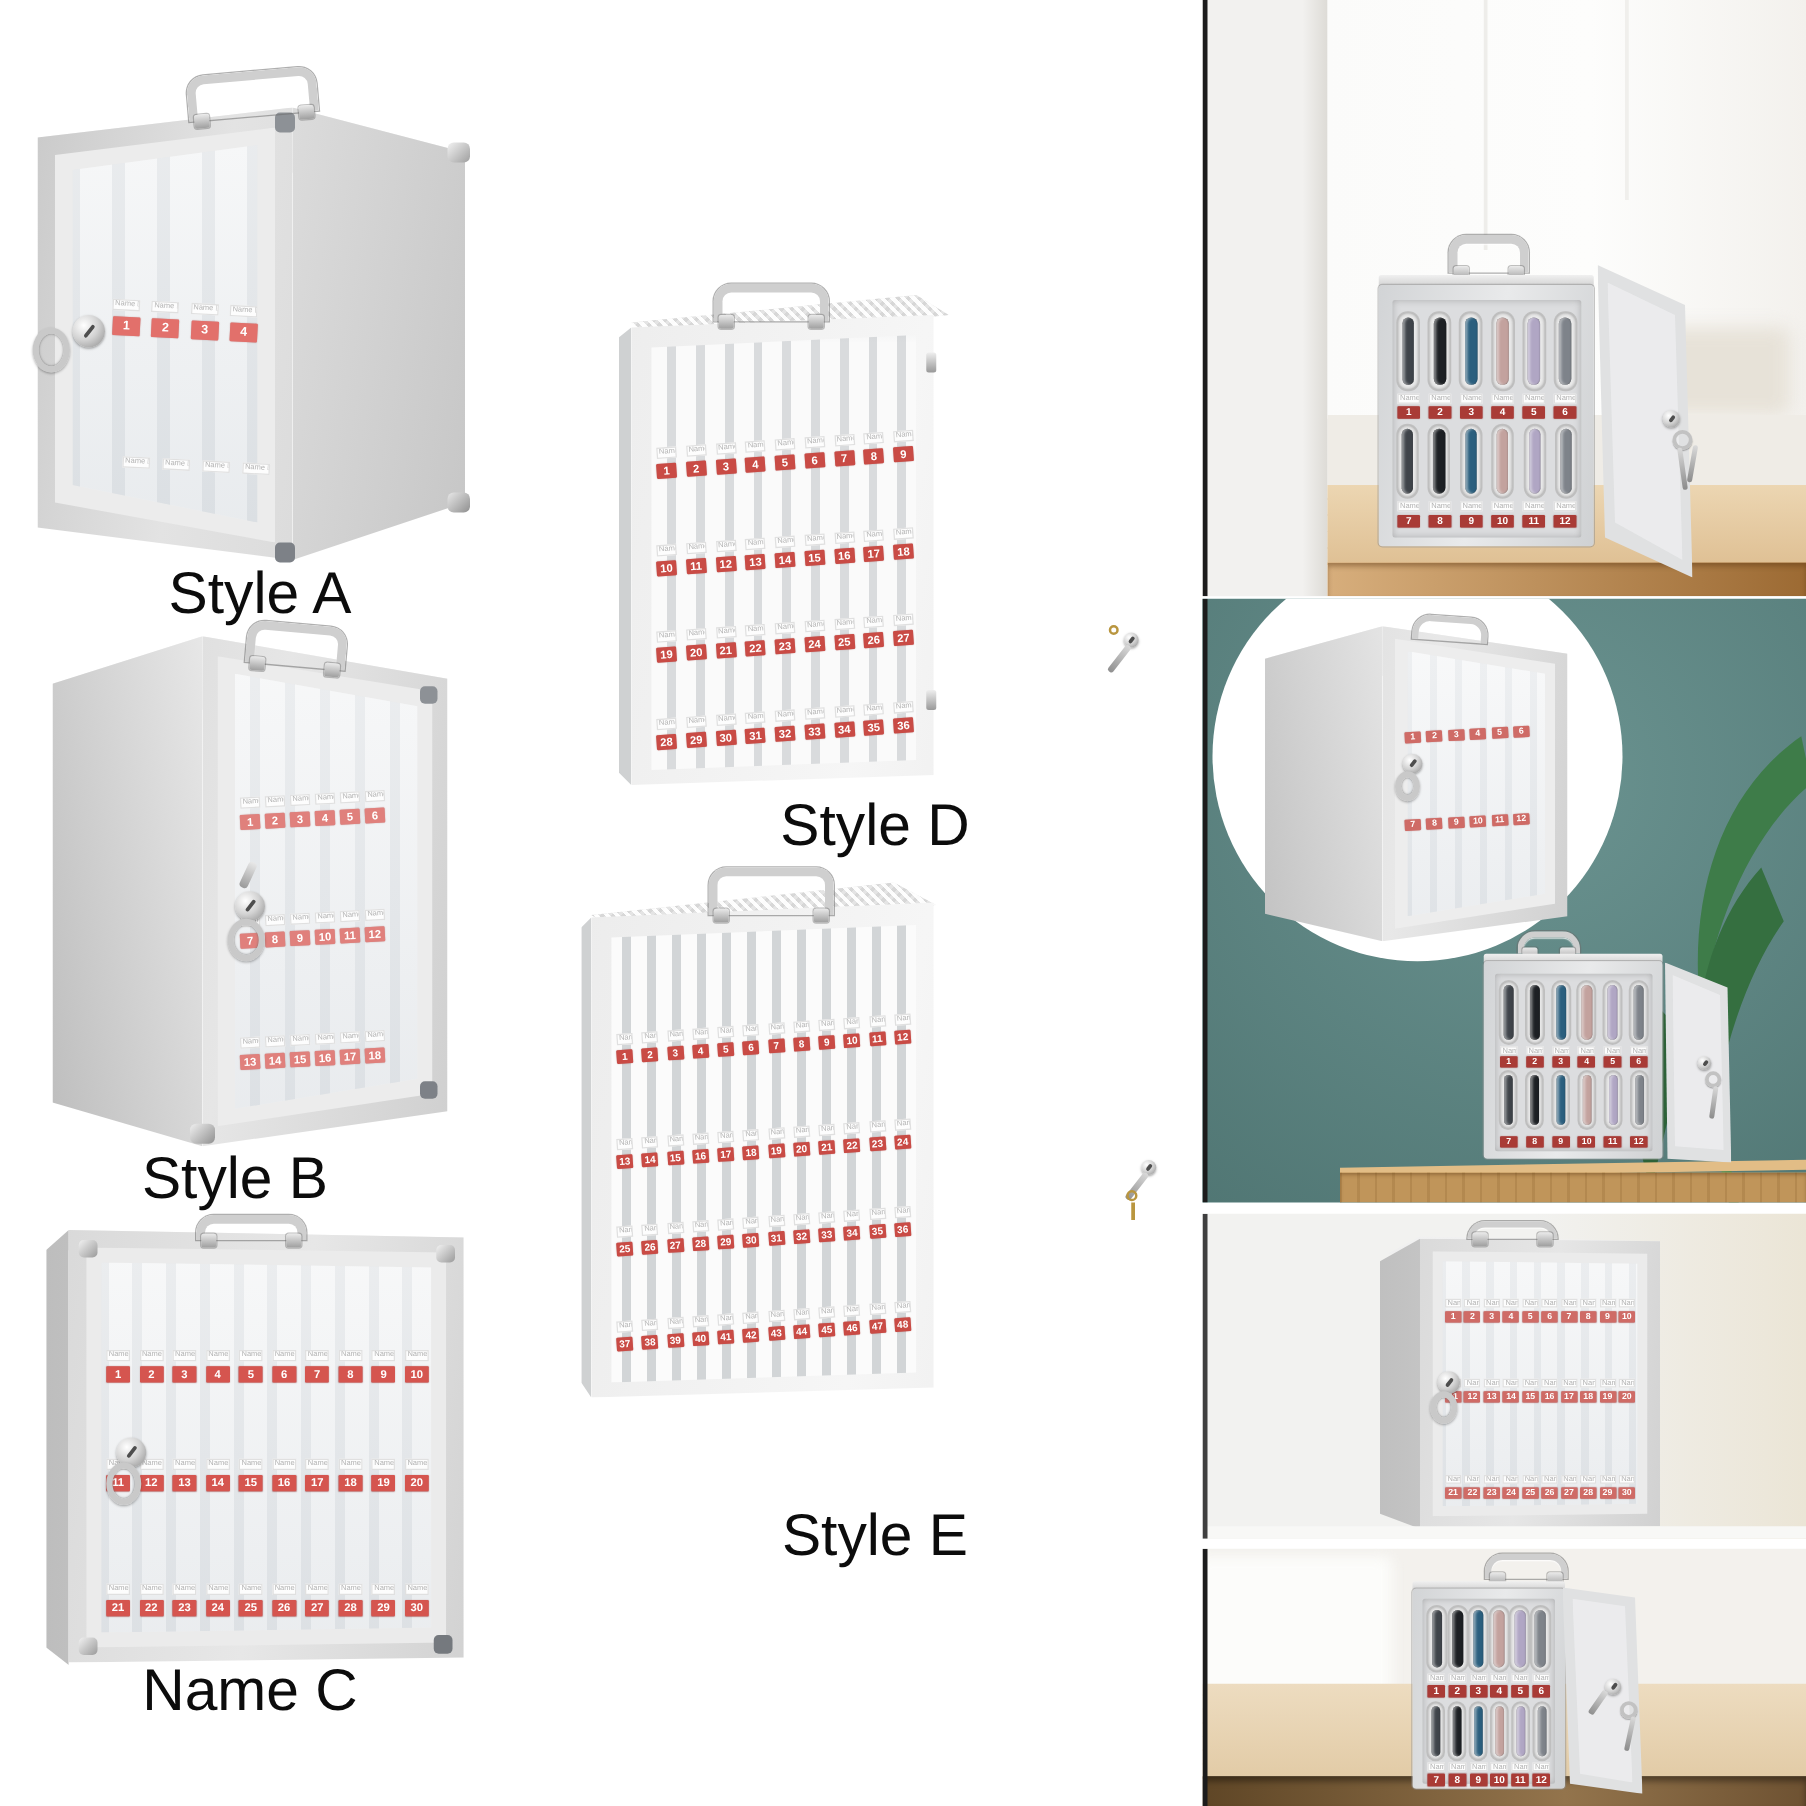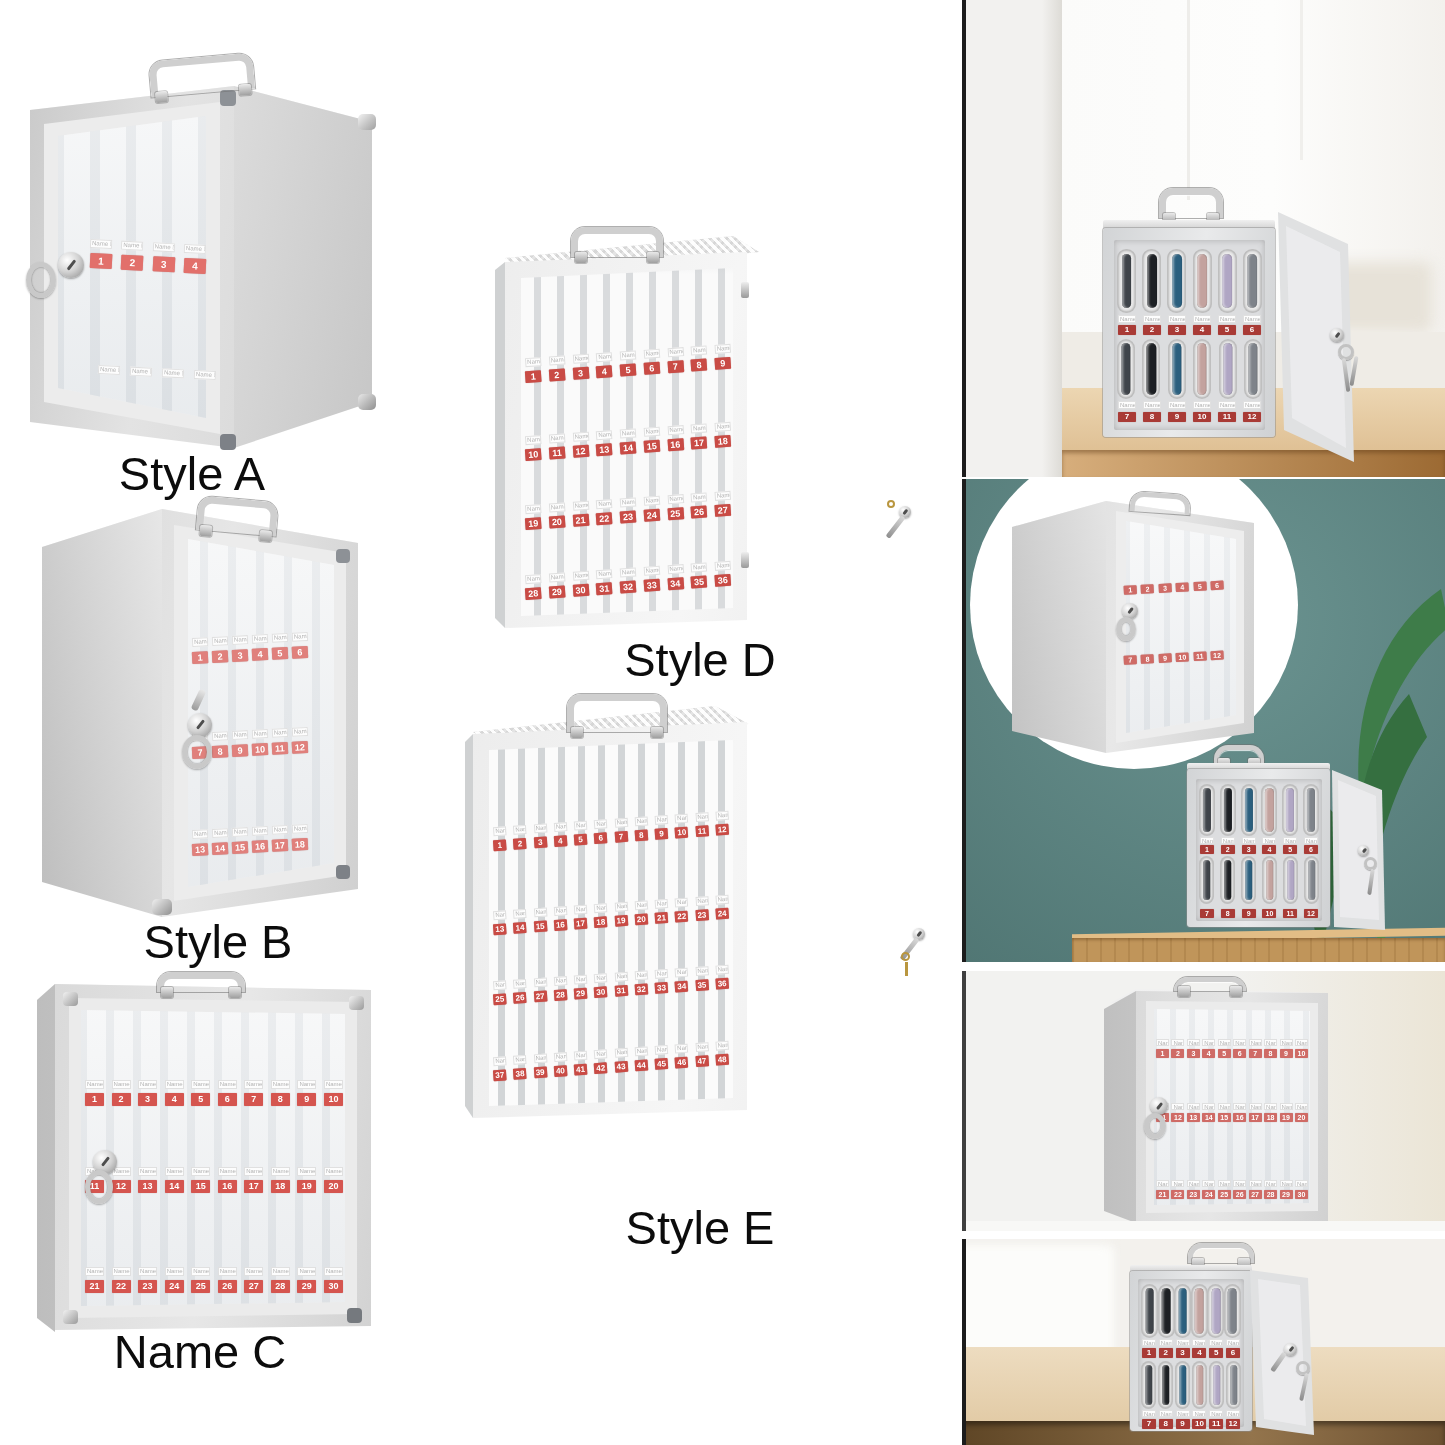--- a/index.html
+++ b/index.html
@@ -289,21 +289,21 @@
       <div class="handle">
         <div class="bar"></div>
           <div class="mnt l"></div>
           <div class="mnt r"></div>
       </div>
       <div class="keylock" style="left:30px;top:202px;width:26px;height:26px">
           <i></i>
         </div>
       <div class="pullring" style="left:-2px;top:212px;width:30px;height:36px"></div>
     </figure>
-    <figcaption class="style-label" style="left:52px;top:448px;width:280px">Style A</figcaption>
+    <figcaption class="style-label" style="left:68px;top:448px;width:280px">Style A</figcaption>
 
     <figure class="cabB">
       <div class="face fB-top"></div>
       <div class="face fB-side"></div>
       <div class="face fB-front"></div>
       <div class="frame frB"></div>
       <div class="glass glB"></div>
       <div class="tag-row" style="left:152px;top:138px;width:116px;transform:rotate(-3deg)">
           <span class="tag">Name ☐</span>
           <span class="tag">Name ☐</span>
@@ -359,21 +359,21 @@
         <div class="bar"></div>
           <div class="mnt l"></div>
           <div class="mnt r"></div>
       </div>
       <div class="lockpart lockB-key"></div>
       <div class="keylock" style="left:148px;top:216px;width:24px;height:24px">
           <i></i>
         </div>
       <div class="pullring" style="left:142px;top:238px;width:30px;height:34px"></div>
     </figure>
-    <figcaption class="style-label" style="left:78px;top:916px;width:280px">Style B</figcaption>
+    <figcaption class="style-label" style="left:48px;top:916px;width:280px">Style B</figcaption>
 
     <figure class="cabC">
       <div class="face fC-top"></div>
       <div class="face fC-side"></div>
       <div class="face fC-front"></div>
       <div class="frame frC"></div>
       <div class="glass glC"></div>
       <div class="tag-row" style="left:52px;top:108px;width:258px">
           <span class="tag">Name ☐</span>
           <span class="tag">Name ☐</span>

